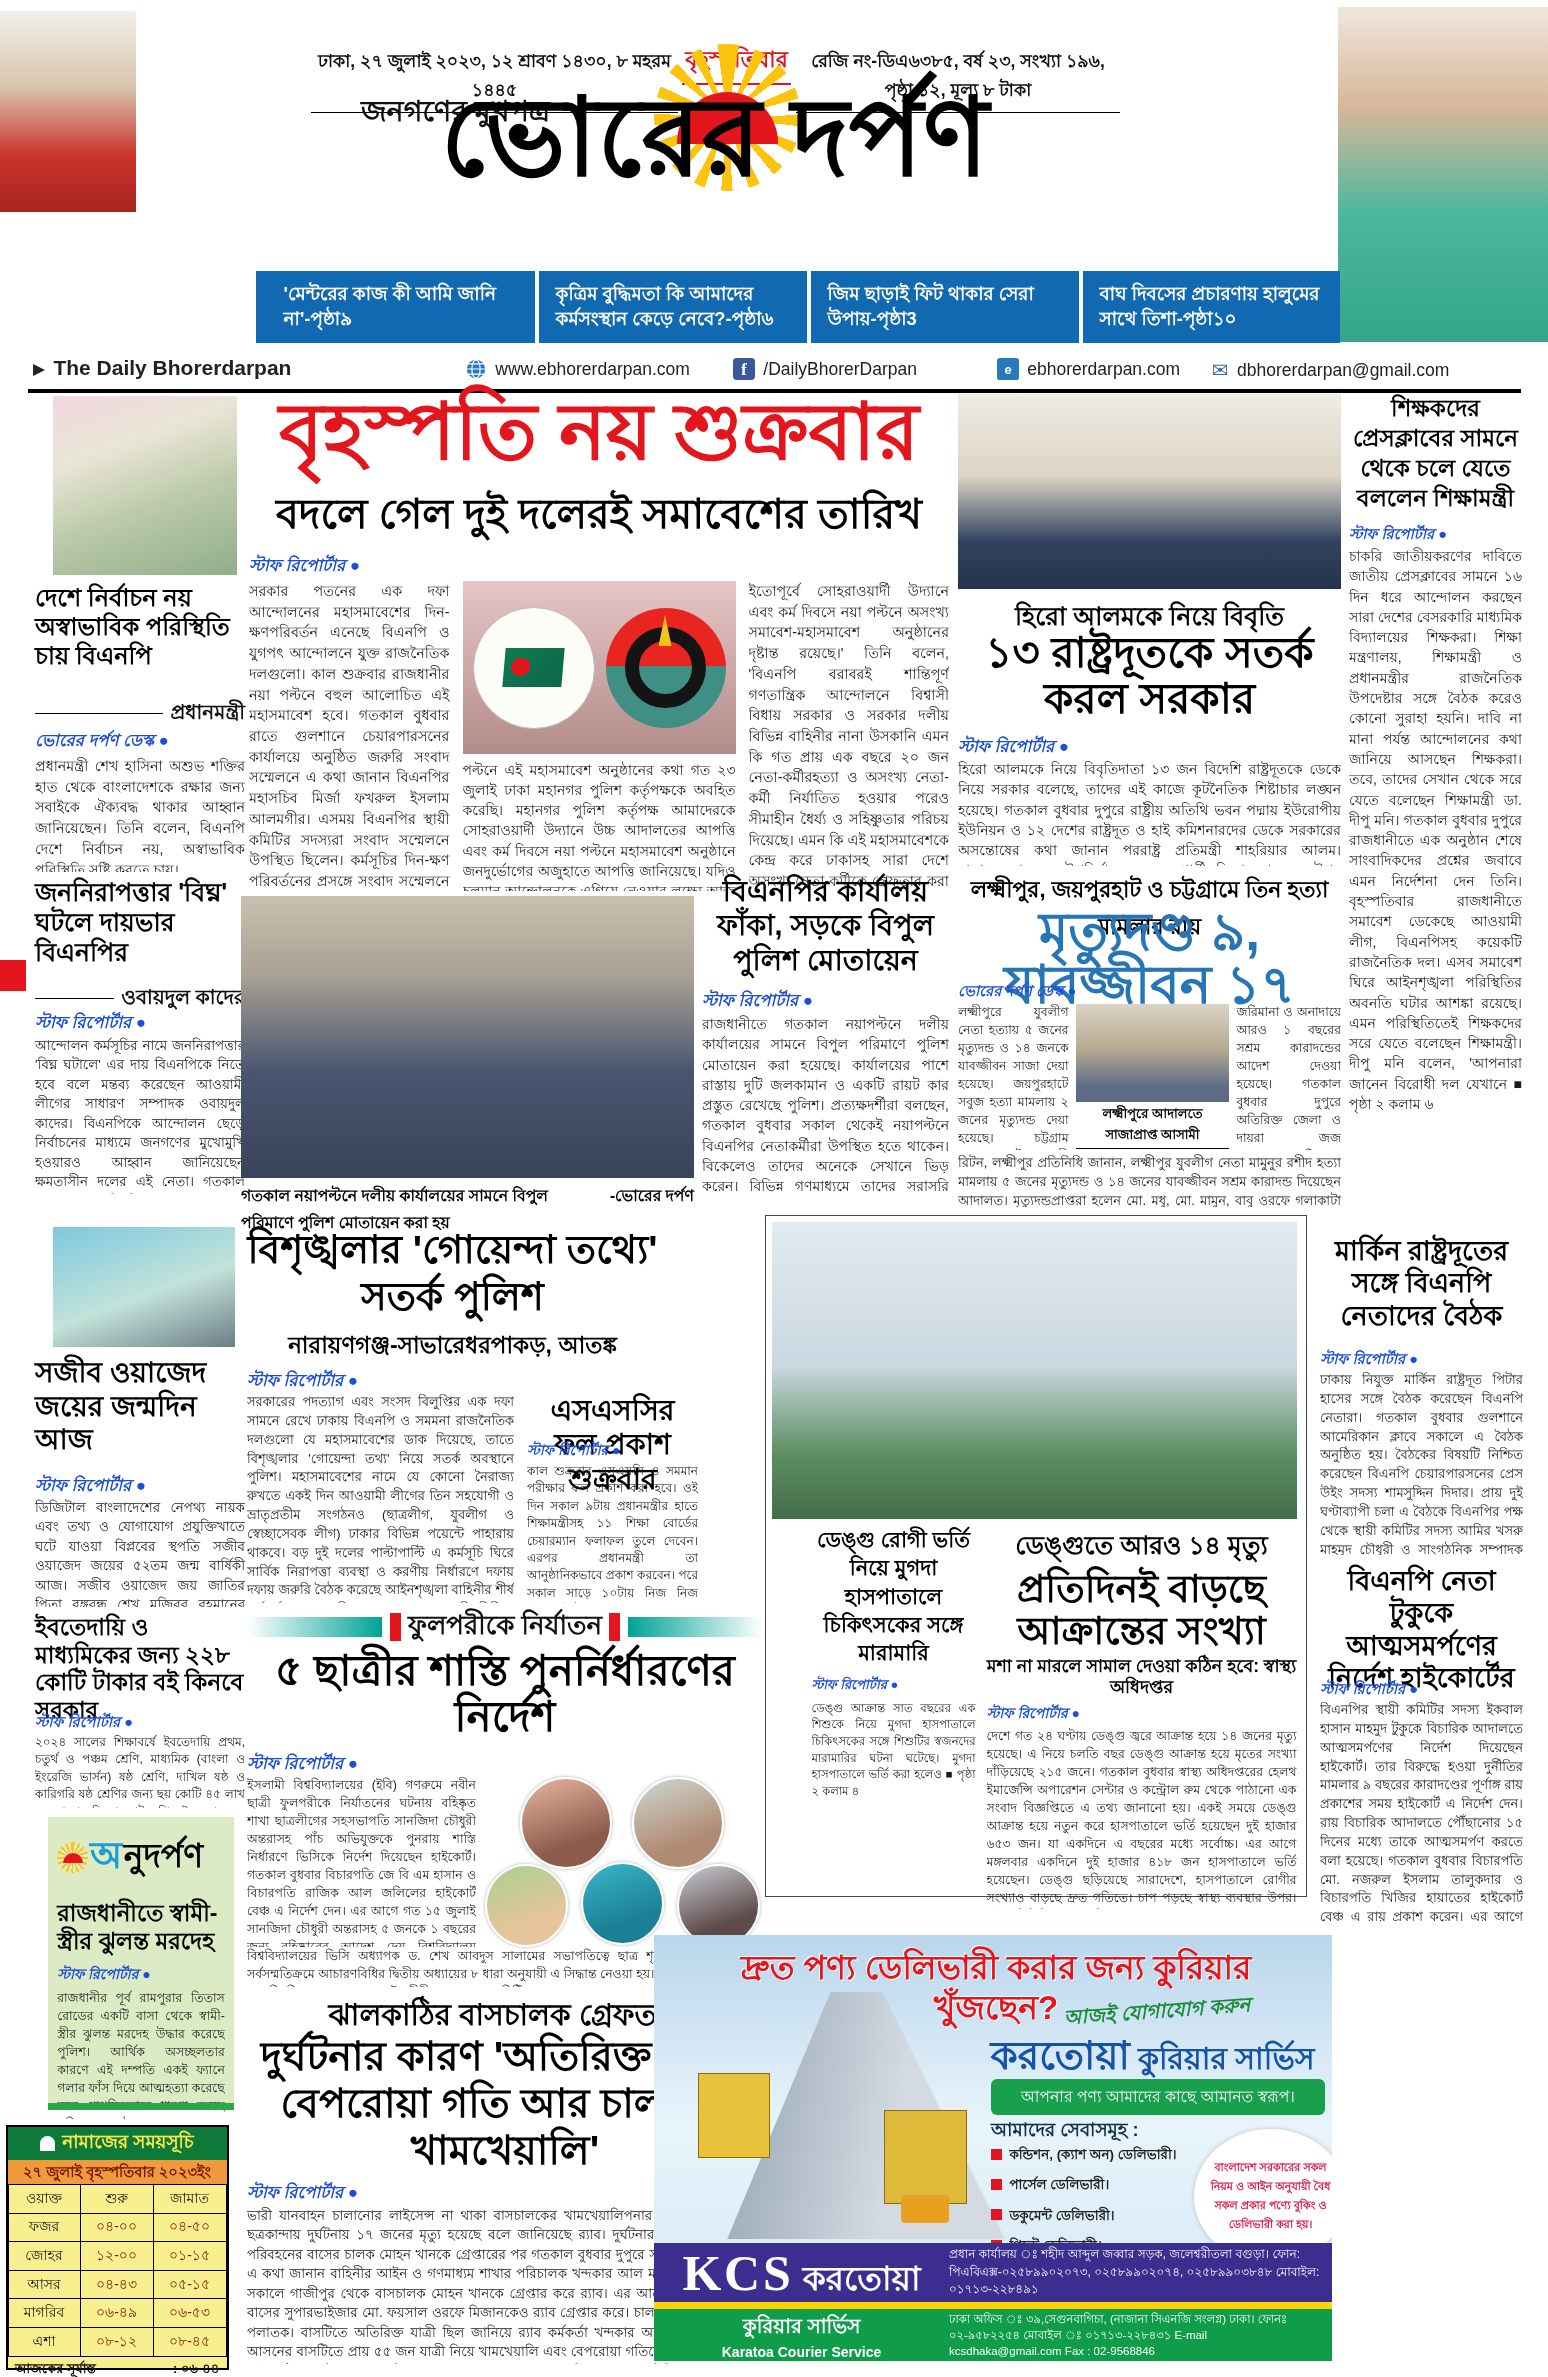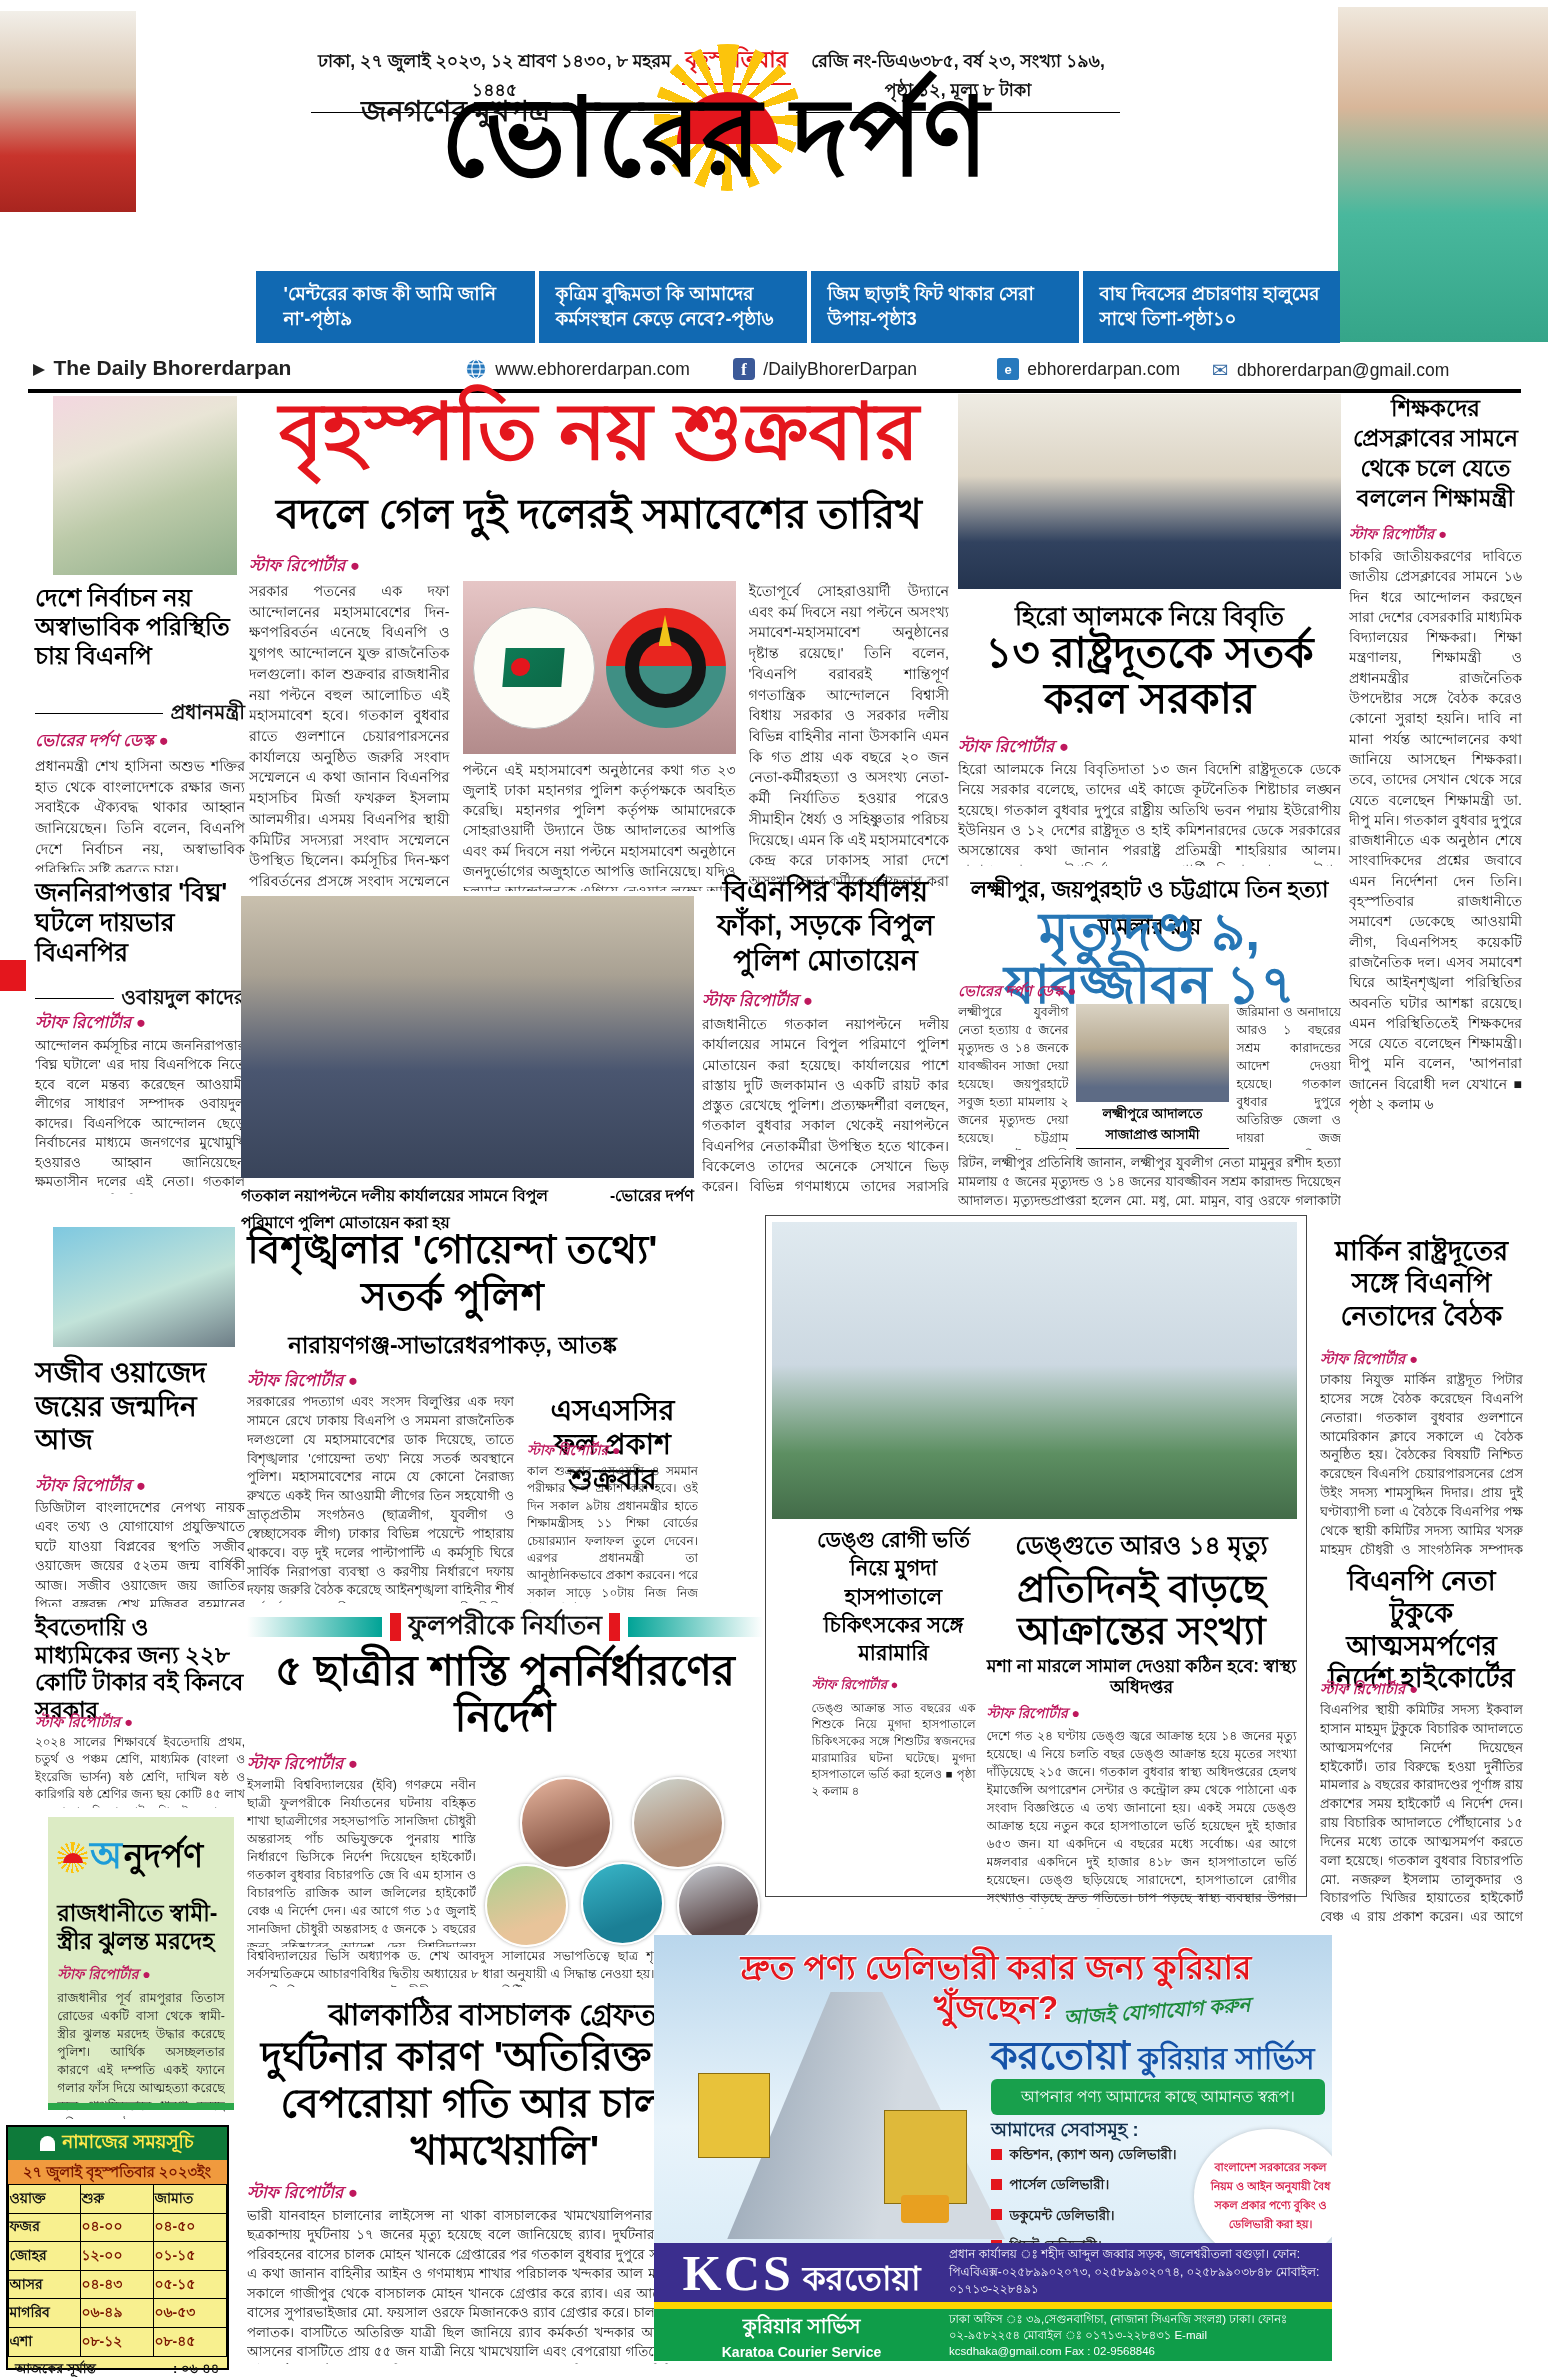--- a/index.html
+++ b/index.html
@@ -1,21 +1,21 @@
 <!DOCTYPE html>
 <html style="font-size:14.7px"><head>
 <meta charset="utf-8">
 <style>
   html,body{margin:0;padding:0;background:#888;}
   #page{position:relative;width:1548px;height:2377px;background:#fff;overflow:hidden;
         font-family:"Liberation Sans","DejaVu Sans",sans-serif;color:#111;}
   .abs{position:absolute;}
   .photo{background-size:cover;}
   .hl{font-weight:800;color:#000;line-height:1.2;}
-  .by{font-weight:700;font-style:italic;font-size:16.6px;color:#be185d;}
+  .by{font-weight:700;font-style:italic;font-size:16.6px;color:#1d4ed8;}
   .bd{font-size:14.3px;text-align:justify;line-height:1.45;overflow:hidden;color:#1a1a1a;}
   .kick{font-weight:800;color:#000;text-align:center;}
   .attr{display:flex;align-items:center;gap:7.4px;}
   .attr .dash{flex:1;height:1.8px;background:#000;}
   .attr .who{font-weight:800;font-size:20px;white-space:nowrap;}
   .cap{font-weight:700;font-size:15.7px;color:#000;}
   
   .ph-man{background:linear-gradient(180deg,#f2efe9 0%,#d9c4ae 38%,#c8342c 72%,#a8251f 100%);}
   .ph-woman{background:linear-gradient(180deg,#efe7dc 0%,#d8b699 30%,#49b89d 62%,#35a589 100%);}
   .ph-hasina{background:linear-gradient(160deg,#f3d7e0 0%,#e9e5d6 30%,#bccaa9 60%,#8fae8a 100%);}
@@ -36,21 +36,21 @@
         align-items:center;justify-content:center;font-weight:800;font-family:"Liberation Serif",serif;}
   .epic{width:22px;height:22px;background:#2779bd;border-radius:2.8px;color:#fff;display:flex;
         align-items:center;justify-content:center;font-weight:800;font-size:13px;}
   .pgbar{display:flex;align-items:center;gap:7.4px;}
   .pgbar .barL{flex:1;height:20px;background:linear-gradient(90deg,#ffffff,#00a396);}
   .pgbar .barR{flex:1;height:20px;background:linear-gradient(270deg,#ffffff,#00a396);}
   .pgbar .tick{width:11px;height:28px;background:#e4161d;}
   .pgbar .lbl{font-size:26px;font-weight:800;}
   .circ{position:absolute;border-radius:50%;border:2.8px solid #fff;box-shadow:0 0 3.7px rgba(0,0,0,.35);}
   .nmz-tbl{width:100%;border-collapse:collapse;}
-  .nmz-tbl td{border:1.8px solid #000;font-weight:700;font-size:14px;padding:1.8px 0.9px;}
+  .nmz-tbl td{border:1.8px solid #000;text-align:center;font-weight:400;font-size:14px;padding:1.8px 0.9px;}
   .nmz-time{color:#7a1500;}
   .svc{display:flex;align-items:flex-start;gap:7.4px;font-size:15.7px;font-weight:700;color:#222;margin-bottom:8.3px;}
   .svc .sq{width:11px;height:11px;background:#e4161d;margin-top:3.7px;flex:none;}
 </style>
 </head>
 <body>
 
 <div id="page">
 
   <div class="abs photo ph-man" style="left:0;top:11px;width:136px;height:201px;"></div>

